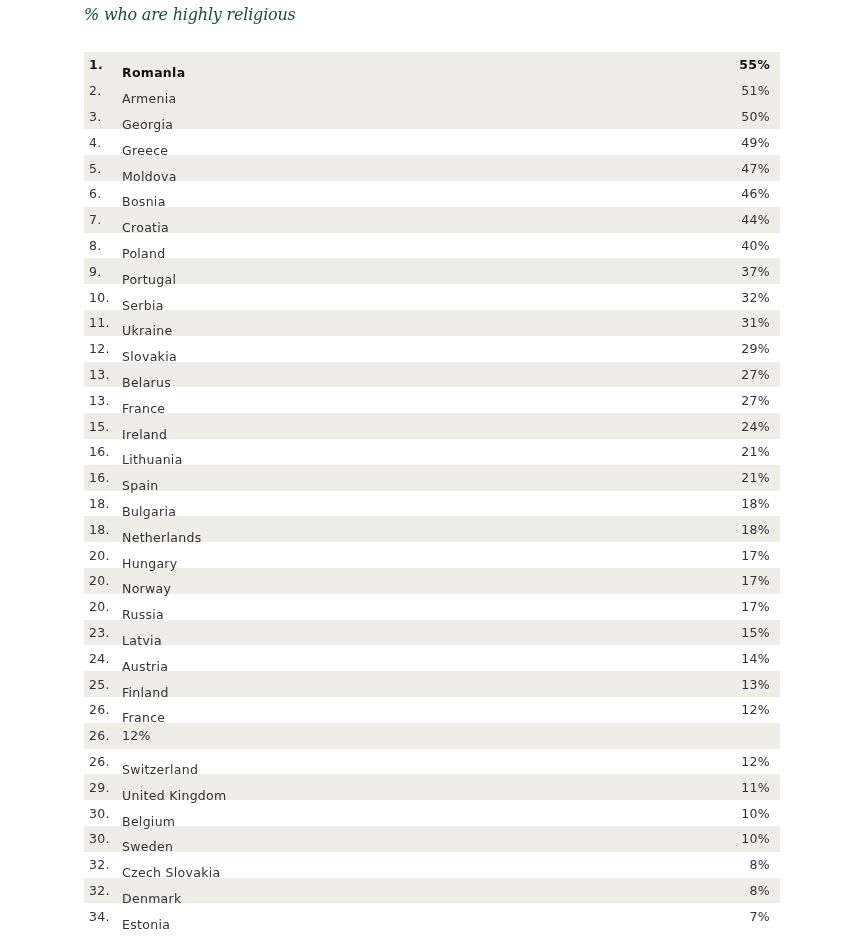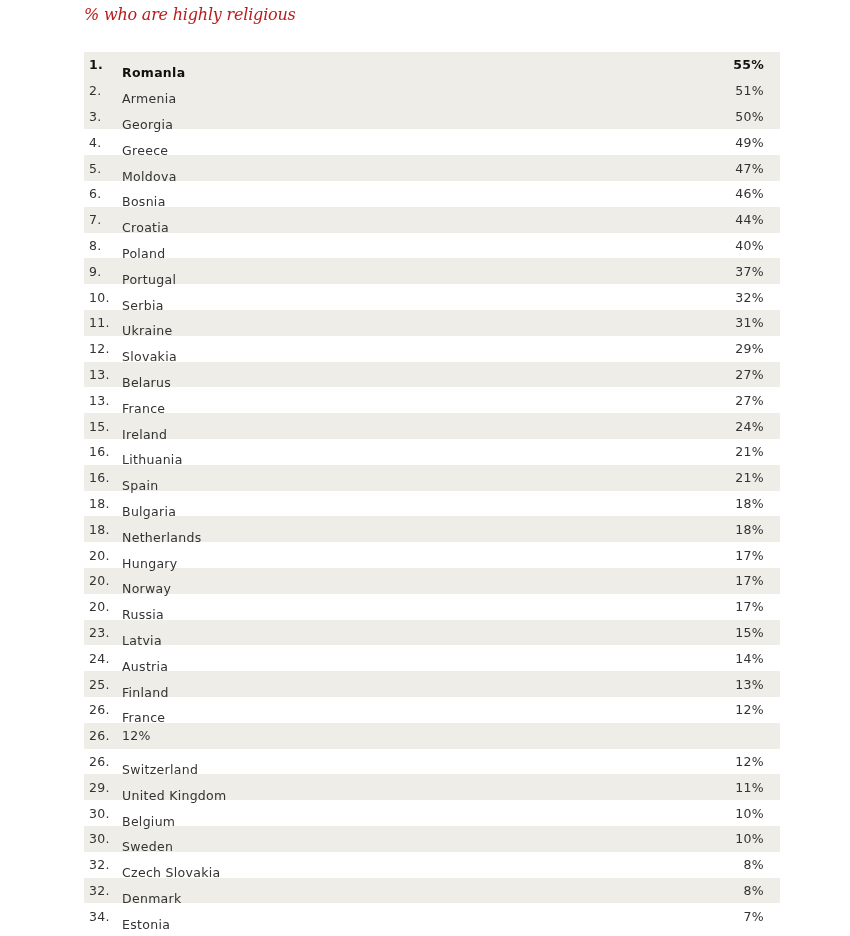--- a/index.html
+++ b/index.html
@@ -14,21 +14,21 @@
       overflow: hidden;
       font-family: "DejaVu Sans", sans-serif;
     }
     .subtitle {
       position: absolute;
       left: 84px;
       top: 5px;
       font-family: "DejaVu Serif", serif;
       font-style: italic;
       font-size: 16px;
-      color: #b91c1c;
+      color: #14532d;
       letter-spacing: -0.2px;
     }
     .ranking {
       position: absolute;
       left: 84px;
       top: 52px;
       width: 696px;
       margin: 0;
       padding: 0;
       list-style: none;
@@ -43,21 +43,21 @@
     }
     .row.shaded { background: #efede7; }
     .row .rank {
       width: 38px;
       padding-left: 5px;
       box-sizing: border-box;
       flex: none;
     }
     .row .country { flex: 1; margin-top: 16px; }
     .row .value {
-      padding-right: 16px;
+      padding-right: 10px;
       text-align: right;
     }
     .row.highlight {
       font-weight: bold;
       color: #111111;
     }
   </style>
 </head>
 <body>
 

